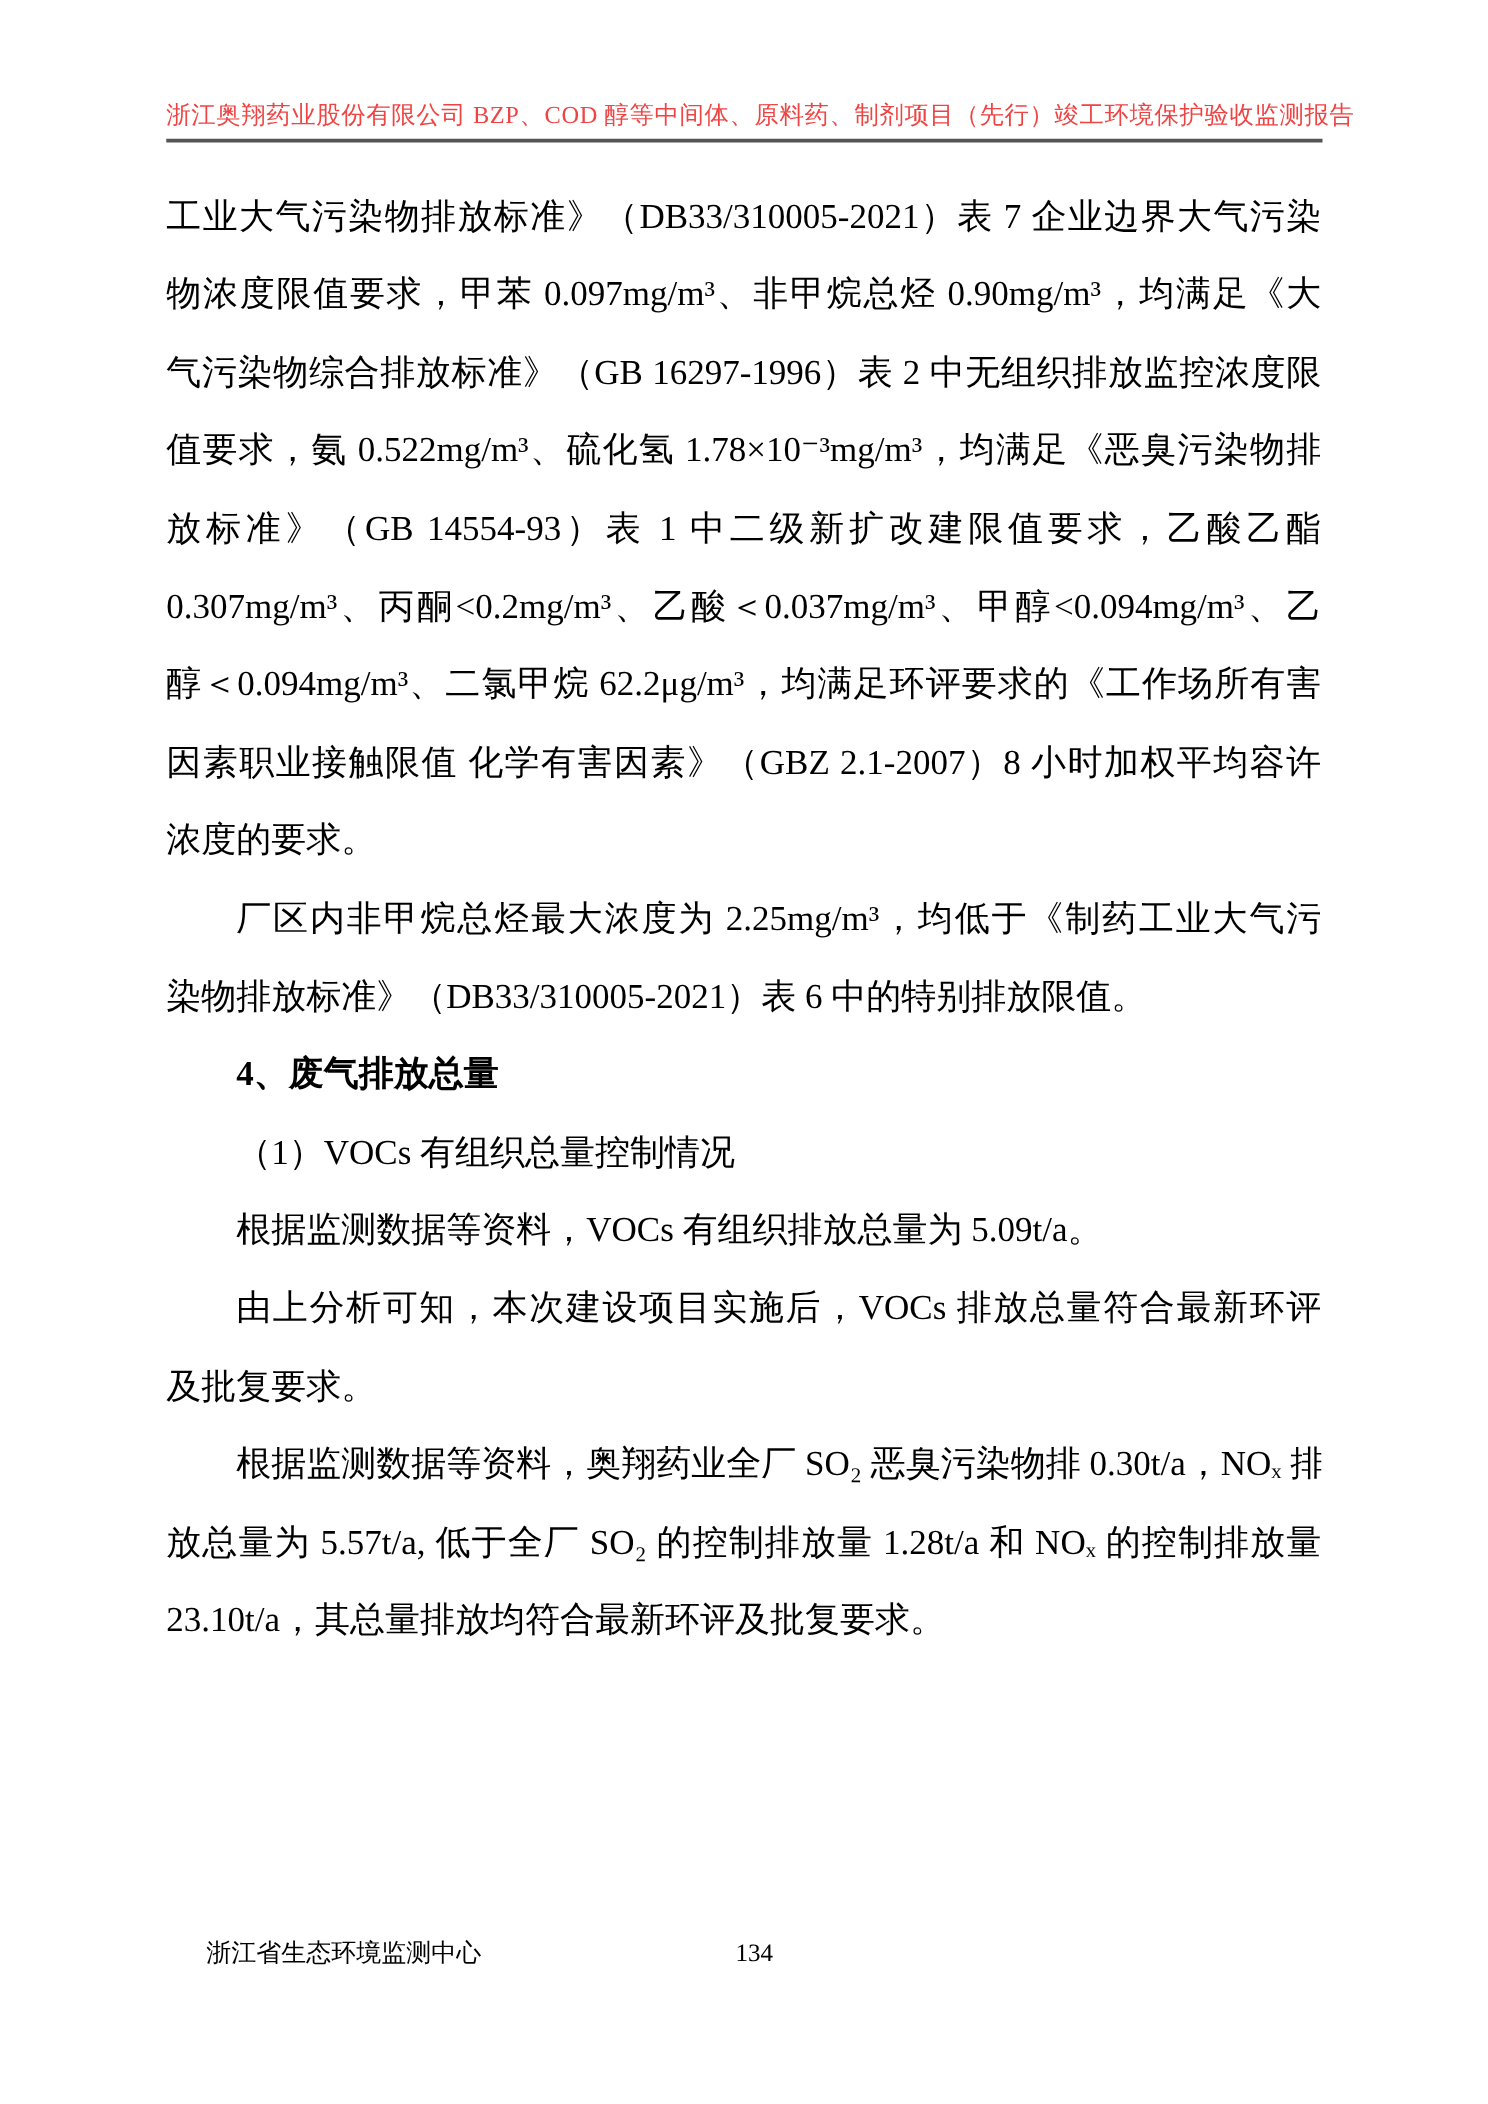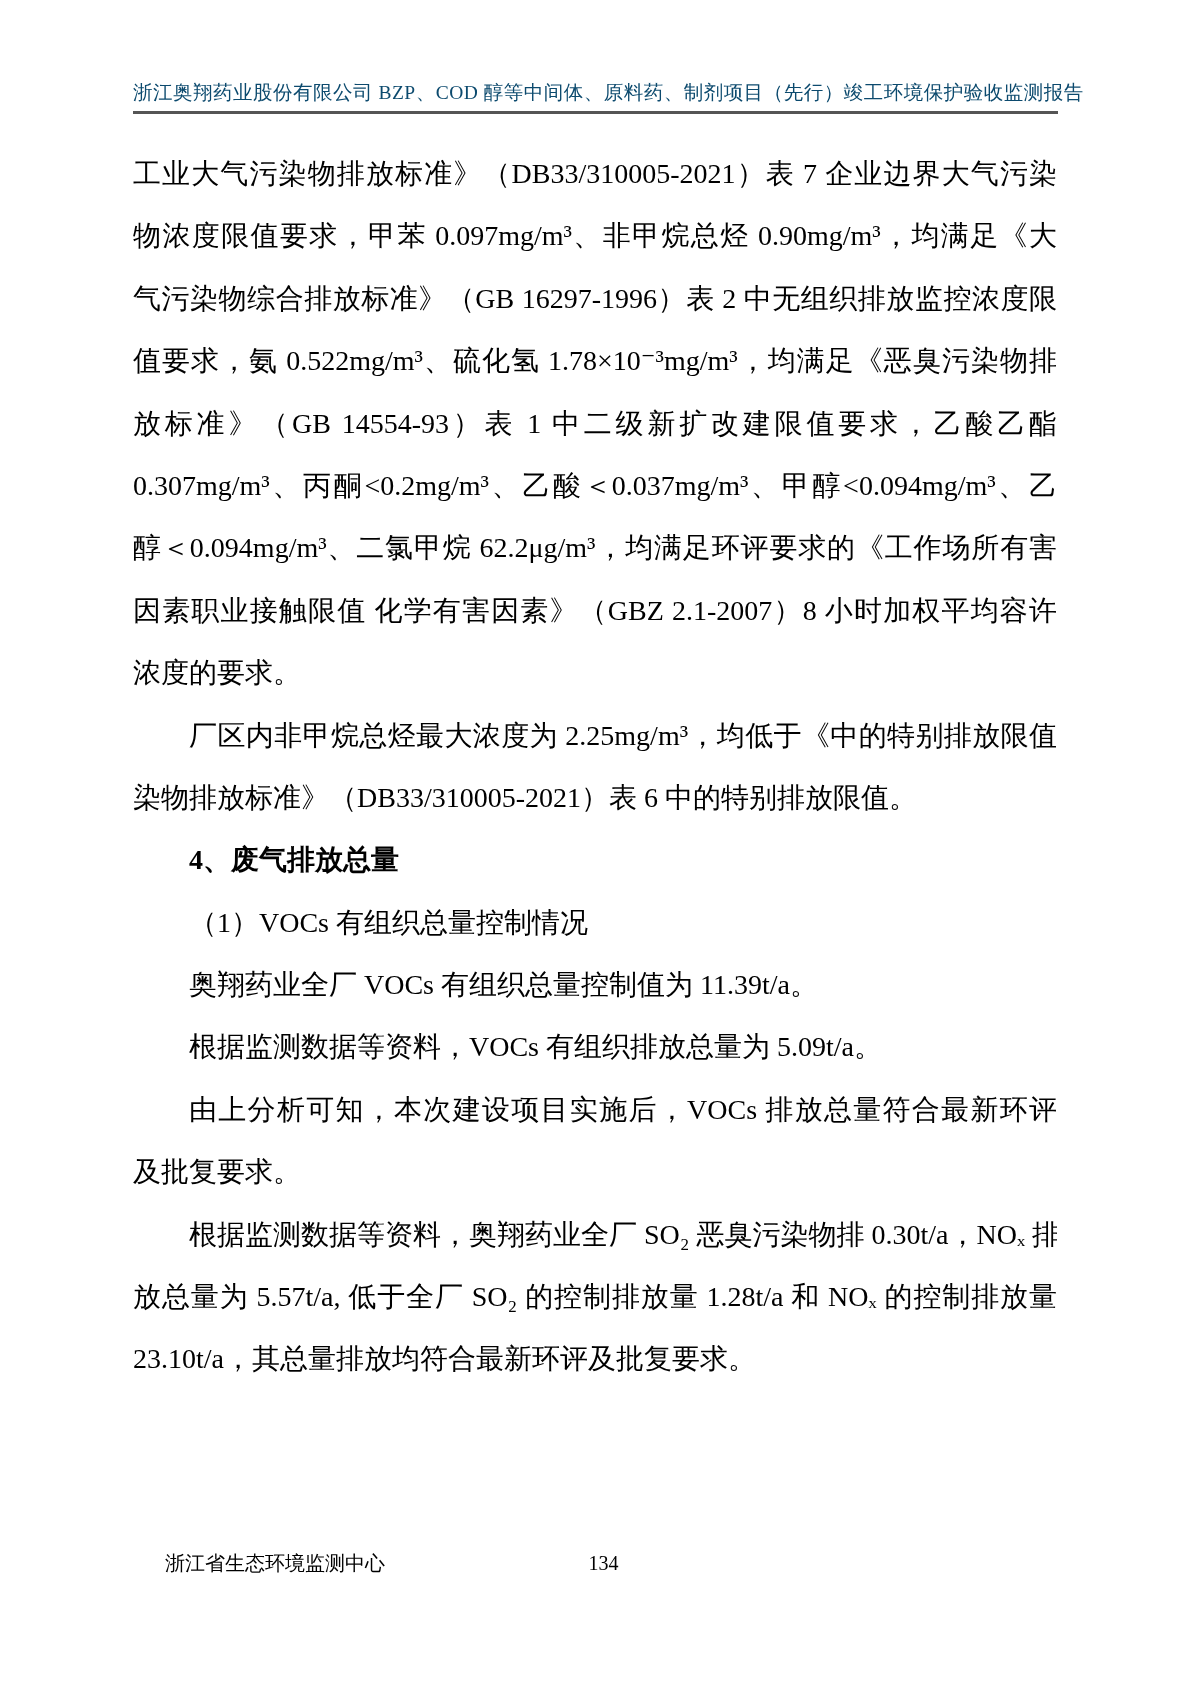--- a/index.html
+++ b/index.html
@@ -22,21 +22,21 @@
     position: absolute;
     top: 82px;
     left: 133px;
     width: 925px;
   }
   .page-header .header-title {
     display: block;
     text-align: right;
     font-size: 19.5px;
     line-height: 22px;
-    color: #0c4a6e;
+    color: #ef4444;
     letter-spacing: 0.5px;
     white-space: nowrap;
   }
   .page-header .header-rule {
     margin-top: 7px;
     height: 0;
     border-top: 3px solid #555555;
   }
   
   .doc-body {
@@ -103,27 +103,26 @@
     <div class="ln">工业大气污染物排放标准》（DB33/310005-2021）表 7 企业边界大气污染</div>
     <div class="ln">物浓度限值要求，甲苯 0.097mg/m³、非甲烷总烃 0.90mg/m³，均满足《大</div>
     <div class="ln">气污染物综合排放标准》（GB 16297-1996）表 2 中无组织排放监控浓度限</div>
     <div class="ln">值要求，氨 0.522mg/m³、硫化氢 1.78×10⁻³mg/m³，均满足《恶臭污染物排</div>
     <div class="ln">放标准》（GB 14554-93）表 1 中二级新扩改建限值要求，乙酸乙酯</div>
     <div class="ln">0.307mg/m³、丙酮&lt;0.2mg/m³、乙酸＜0.037mg/m³、甲醇&lt;0.094mg/m³、乙</div>
     <div class="ln">醇＜0.094mg/m³、二氯甲烷 62.2μg/m³，均满足环评要求的《工作场所有害</div>
     <div class="ln">因素职业接触限值  化学有害因素》（GBZ 2.1-2007）8 小时加权平均容许</div>
     <div class="ln end">浓度的要求。</div>
 
-    <div class="ln ind">厂区内非甲烷总烃最大浓度为 2.25mg/m³，均低于《中的特别排放限值</div>
+    <div class="ln ind">厂区内非甲烷总烃最大浓度为 2.25mg/m³，均低于《制药工业大气污</div>
     <div class="ln end">染物排放标准》（DB33/310005-2021）表 6 中的特别排放限值。</div>
 
     <div class="ln end ind bold">4、废气排放总量</div>
 
     <div class="ln end ind">（1）VOCs 有组织总量控制情况</div>
-    <div class="ln end ind">奥翔药业全厂 VOCs 有组织总量控制值为 11.39t/a。</div>
     <div class="ln end ind">根据监测数据等资料，VOCs 有组织排放总量为 5.09t/a。</div>
     <div class="ln ind">由上分析可知，本次建设项目实施后，VOCs 排放总量符合最新环评</div>
     <div class="ln end">及批复要求。</div>
 
     <div class="ln ind">根据监测数据等资料，奥翔药业全厂 SO₂ 恶臭污染物排 0.30t/a，NOₓ 排</div>
     <div class="ln">放总量为 5.57t/a, 低于全厂 SO₂ 的控制排放量 1.28t/a 和 NOₓ 的控制排放量</div>
     <div class="ln end">23.10t/a，其总量排放均符合最新环评及批复要求。</div>
   </div>
 
   <div class="page-footer">

